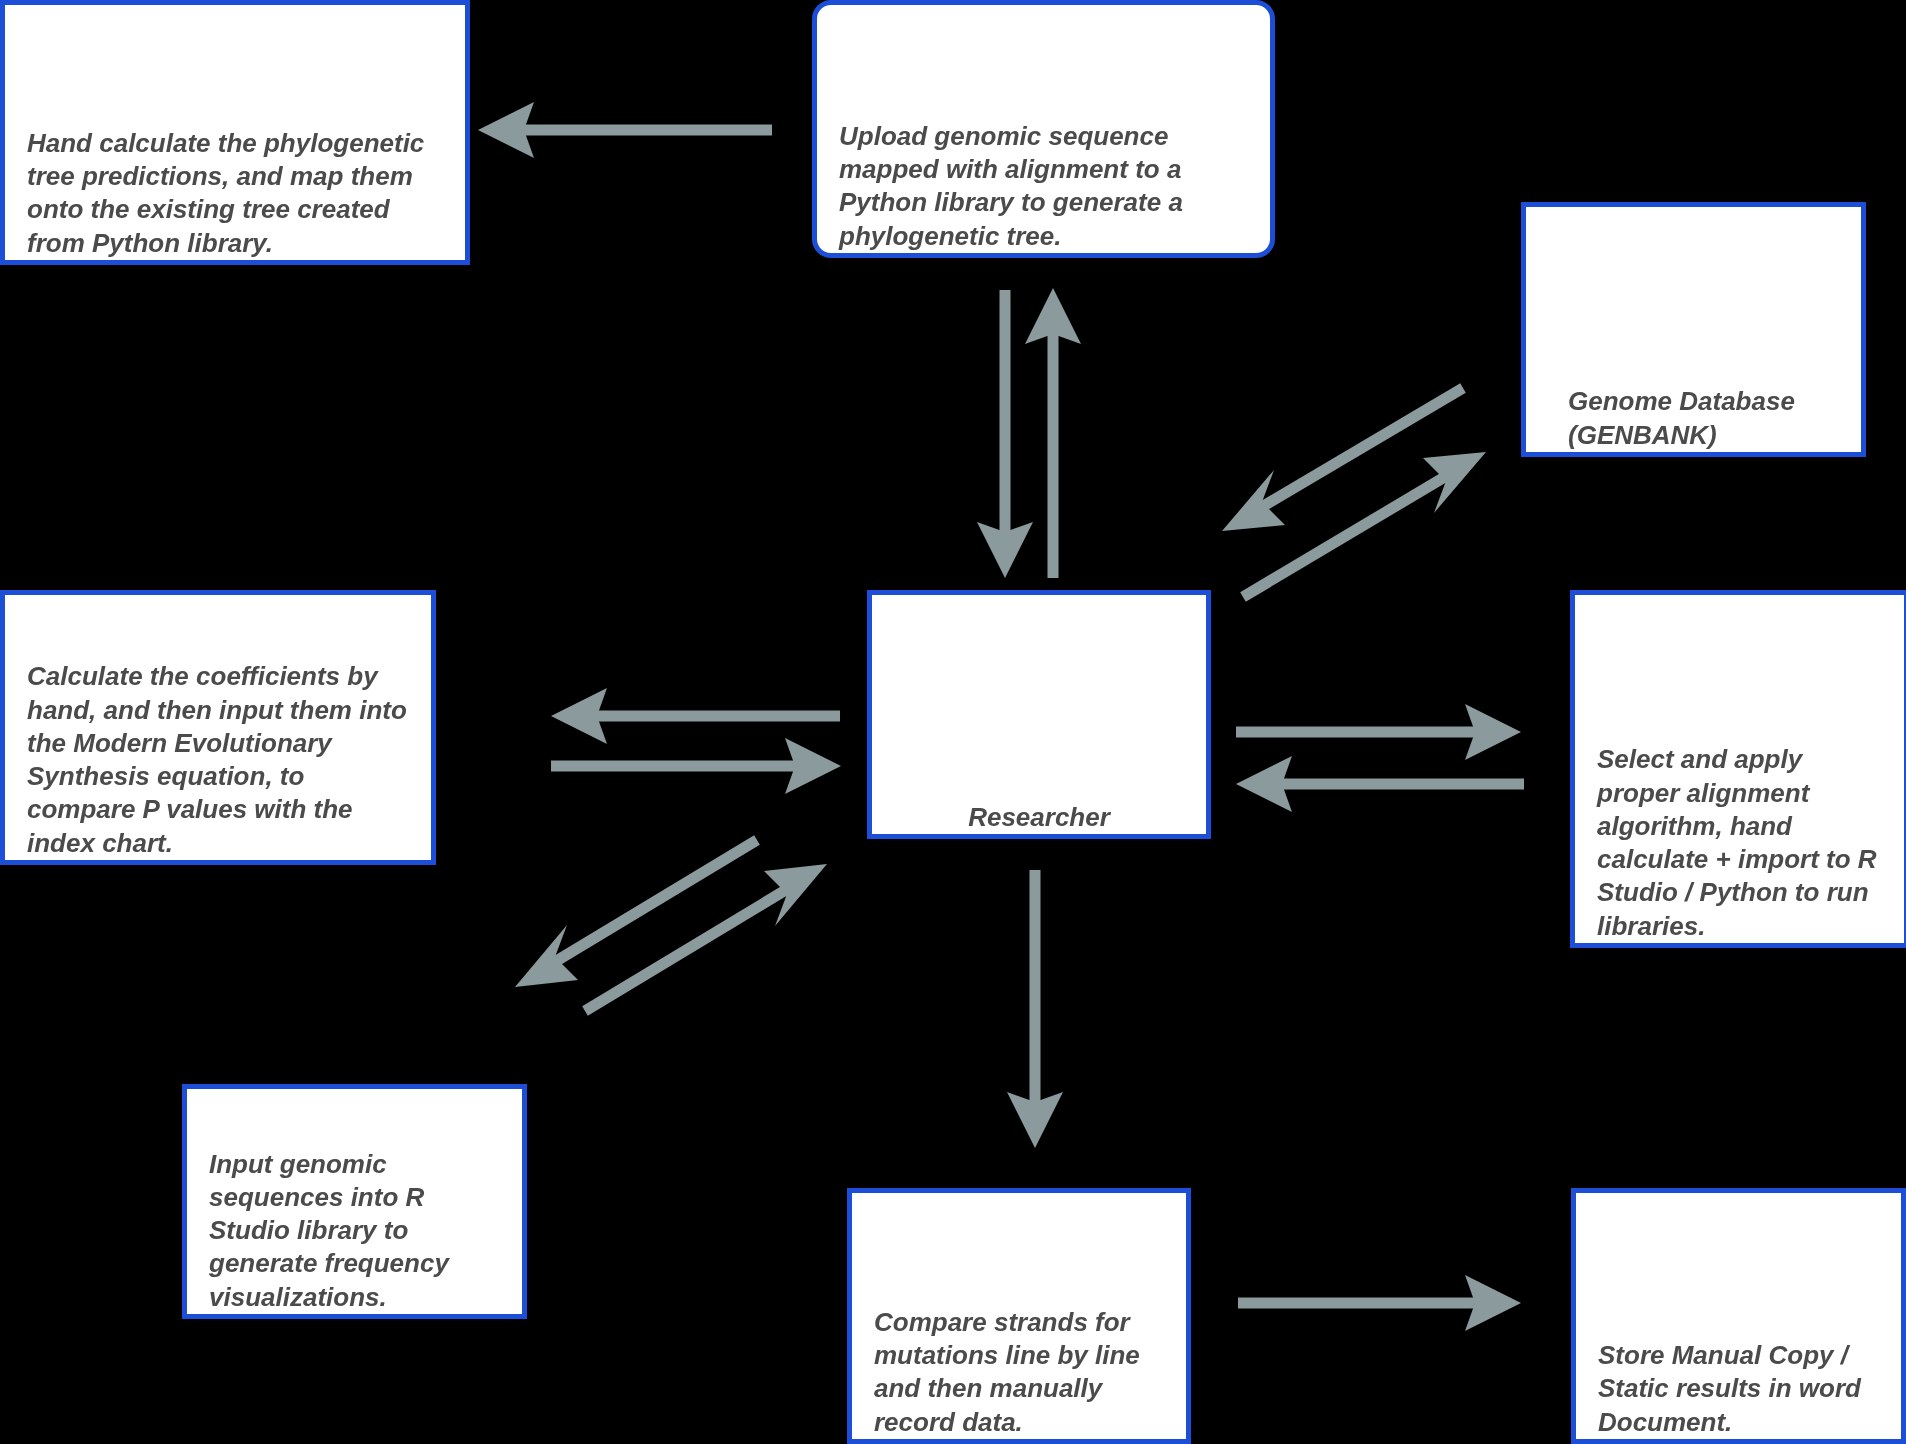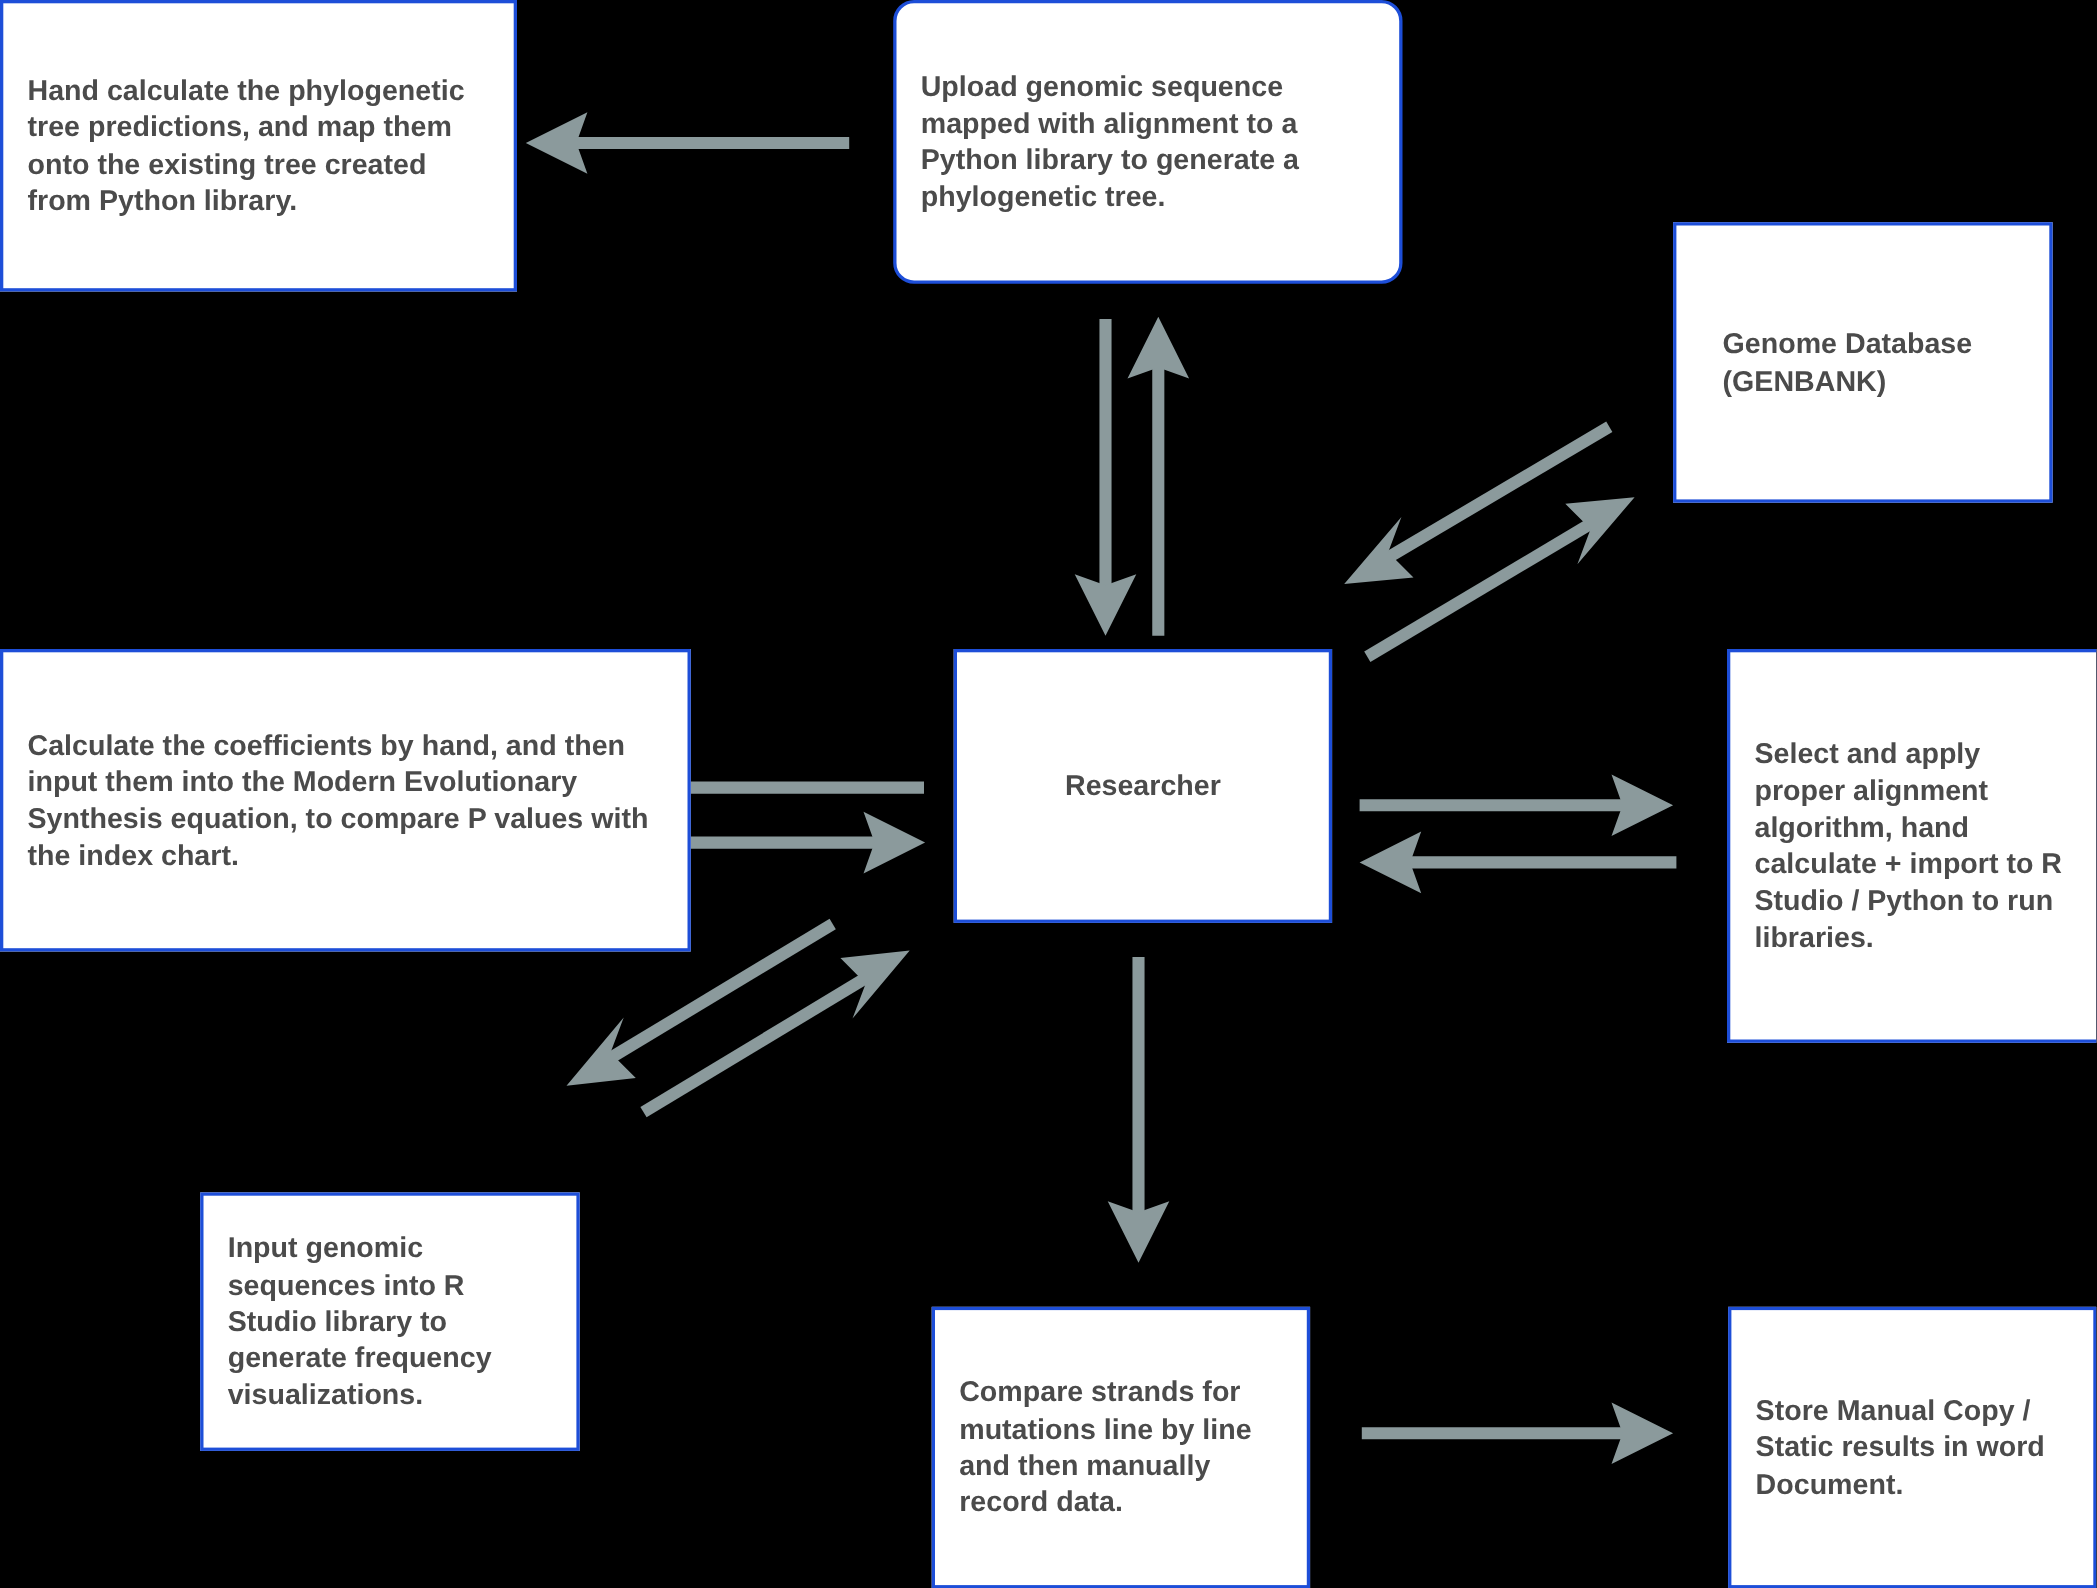--- a/index.html
+++ b/index.html
@@ -11,44 +11,45 @@
     position: relative;
     width: 1906px;
     height: 1444px;
     background: #000000;
     overflow: hidden;
     font-family: "Liberation Sans", sans-serif;
   }
   .node {
     position: absolute;
     background: #ffffff;
-    border: 3px solid #1d4ed8;
+    border: 5px solid #1d4ed8;
     box-sizing: border-box;
     display: flex;
-    align-items: center;
+    align-items: flex-end;
+    font-style: italic;
   }
   .node-text {
     font-family: "Liberation Sans", sans-serif;
     font-weight: bold;
     color: #4b4b4b;
     font-size: 26px;
     line-height: 1.28;
     padding: 0 22px;
     width: 100%;
     box-sizing: border-box;
   }
   .node.center .node-text {
     text-align: center;
   }
 
   
   #node-hand-calc      { left: 0px;    top: 0px;    width: 470px; height: 265px; }
   #node-upload         { left: 812px;  top: 0px;    width: 463px; height: 258px; border-radius: 19px; }
   #node-genbank        { left: 1521px; top: 202px;  width: 345px; height: 255px; padding-left: 20px; }
-  #node-coefficients   { left: 0px;    top: 590px;  width: 628px; height: 275px; }
+  #node-coefficients   { left: 0px;    top: 590px;  width: 436px; height: 275px; }
   #node-researcher     { left: 867px;  top: 590px;  width: 344px; height: 249px; }
   #node-alignment      { left: 1570px; top: 590px;  width: 339px; height: 358px; }
   #node-input-genomic  { left: 182px;  top: 1040px; width: 345px; height: 235px; margin-top: 44px; }
   #node-compare        { left: 847px;  top: 1188px; width: 344px; height: 256px; }
   #node-store          { left: 1571px; top: 1188px; width: 335px; height: 256px; }
 
   
   #arrows {
     position: absolute;
     left: 0;

